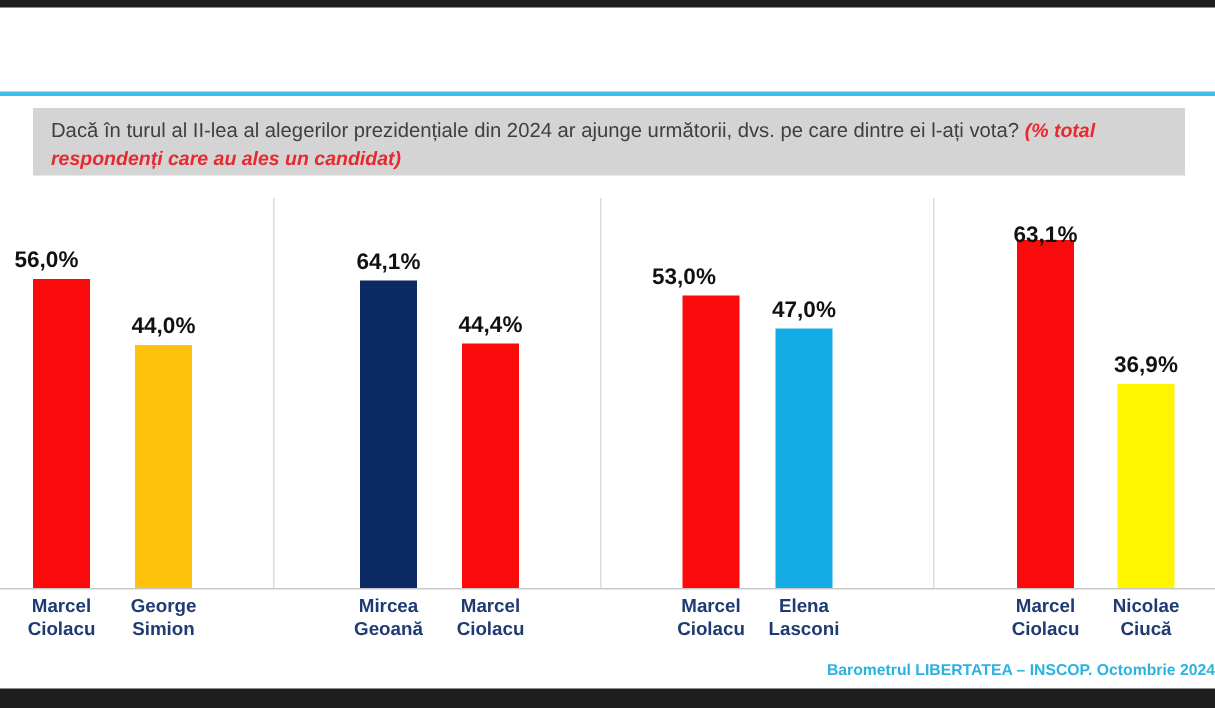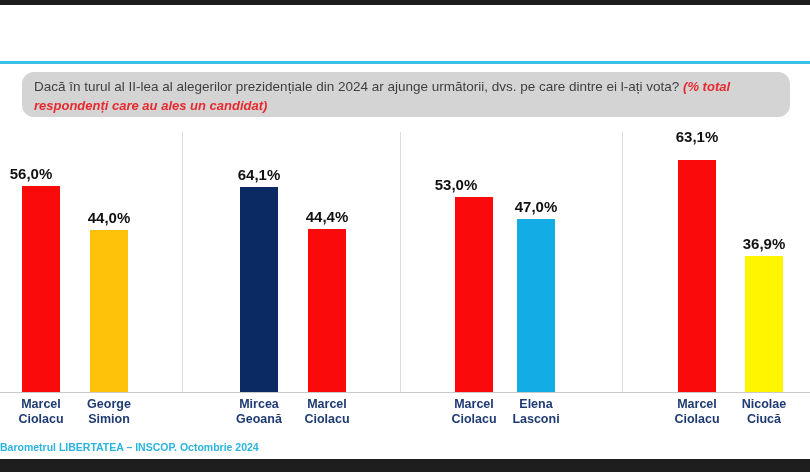--- a/index.html
+++ b/index.html
@@ -55,21 +55,20 @@
   
   #question-box {
     position: absolute;
     top: 72px;
     left: 22px;
     width: 768px;
     height: 45px;
     background: #d4d4d4;
     box-sizing: border-box;
     padding: 5px 12px 0 12px;
-    border-radius: 12px;
   }
   #question-text {
     font-size: 13.5px;
     line-height: 19px;
     color: #3f3f3f;
   }
   #question-highlight {
     font-size: 13px;
     font-weight: bold;
     font-style: italic;
@@ -122,21 +121,21 @@
     white-space: nowrap;
   }
   .cat-label span { display: block; }
 
   
   #footer {
     position: absolute;
     top: 441px;
     left: 0;
     width: 810px;
-    text-align: left;
+    text-align: right;
     font-size: 10.5px;
     font-weight: bold;
     color: #2bb3e0;
     white-space: nowrap;
   }
 </style>
 </head>
 <body>
 
 <div id="page">
@@ -165,21 +164,21 @@
       <div class="bar-value" style="left: 109px; top: 209.08px;">44,0%</div>
       <div style="position: absolute; left: 240px; width: 38px; top: 187.392px; height: 204.608px; background: rgb(11, 42, 99);"></div>
       <div class="bar-value" style="left: 259px; top: 166.392px;">64,1%</div>
       <div style="position: absolute; left: 308px; width: 38px; top: 228.608px; height: 163.392px; background: rgb(250, 10, 10);"></div>
       <div class="bar-value" style="left: 327px; top: 207.608px; text-align: right;">44,4%</div>
       <div style="position: absolute; left: 455px; width: 38px; top: 196.96px; height: 195.04px; background: rgb(250, 10, 10);"></div>
       <div class="bar-value" style="left: 456px; top: 175.96px;">53,0%</div>
       <div style="position: absolute; left: 517px; width: 38px; top: 219.04px; height: 172.96px; background: rgb(20, 172, 228);"></div>
       <div class="bar-value" style="left: 536px; top: 198.04px;">47,0%</div>
       <div style="position: absolute; left: 678px; width: 38px; top: 159.792px; height: 232.208px; background: rgb(250, 10, 10);"></div>
-      <div class="bar-value" style="left: 697px; top: 128px;">63,1%</div>
+      <div class="bar-value" style="left: 697px; top: 148px;">63,1%</div>
       <div style="position: absolute; left: 745px; width: 38px; top: 256.208px; height: 135.792px; background: rgb(255, 245, 0);"></div>
       <div class="bar-value" style="left: 764px; top: 235.208px; text-align: right;">36,9%</div>
     </div>
   <div id="labels-layer">
       <div class="cat-label" style="left: -9px; width: 100px;">
         <span>Marcel</span>
         <span>Ciolacu</span>
       </div>
       <div class="cat-label" style="left: 59px; width: 100px;">
         <span>George</span>

